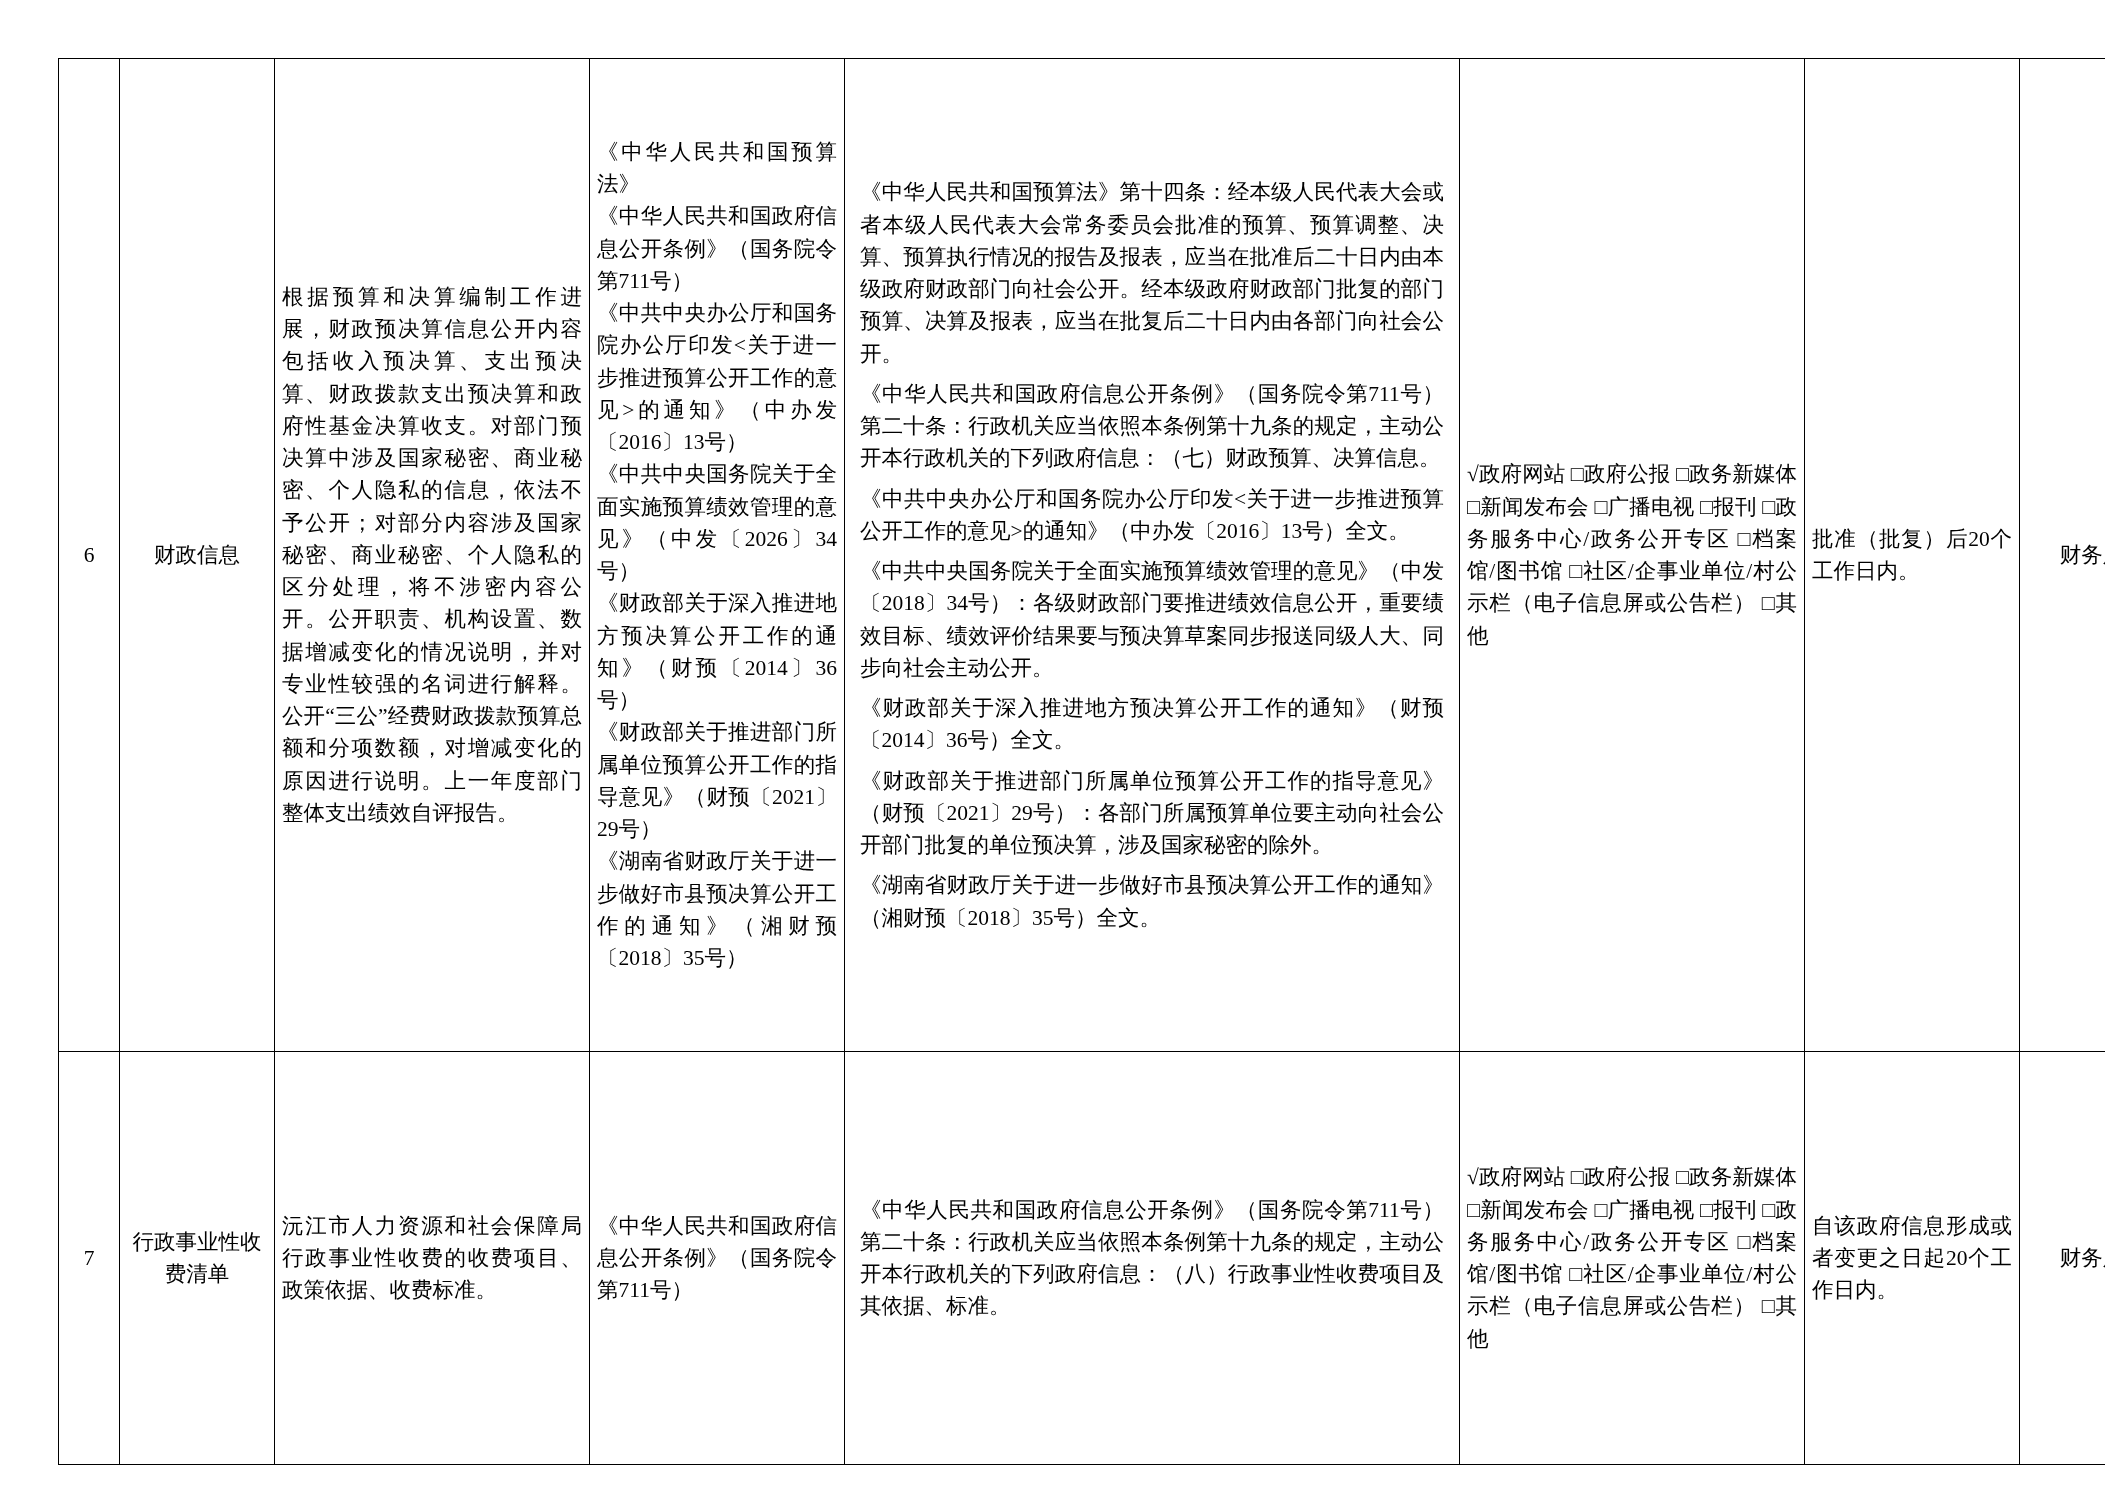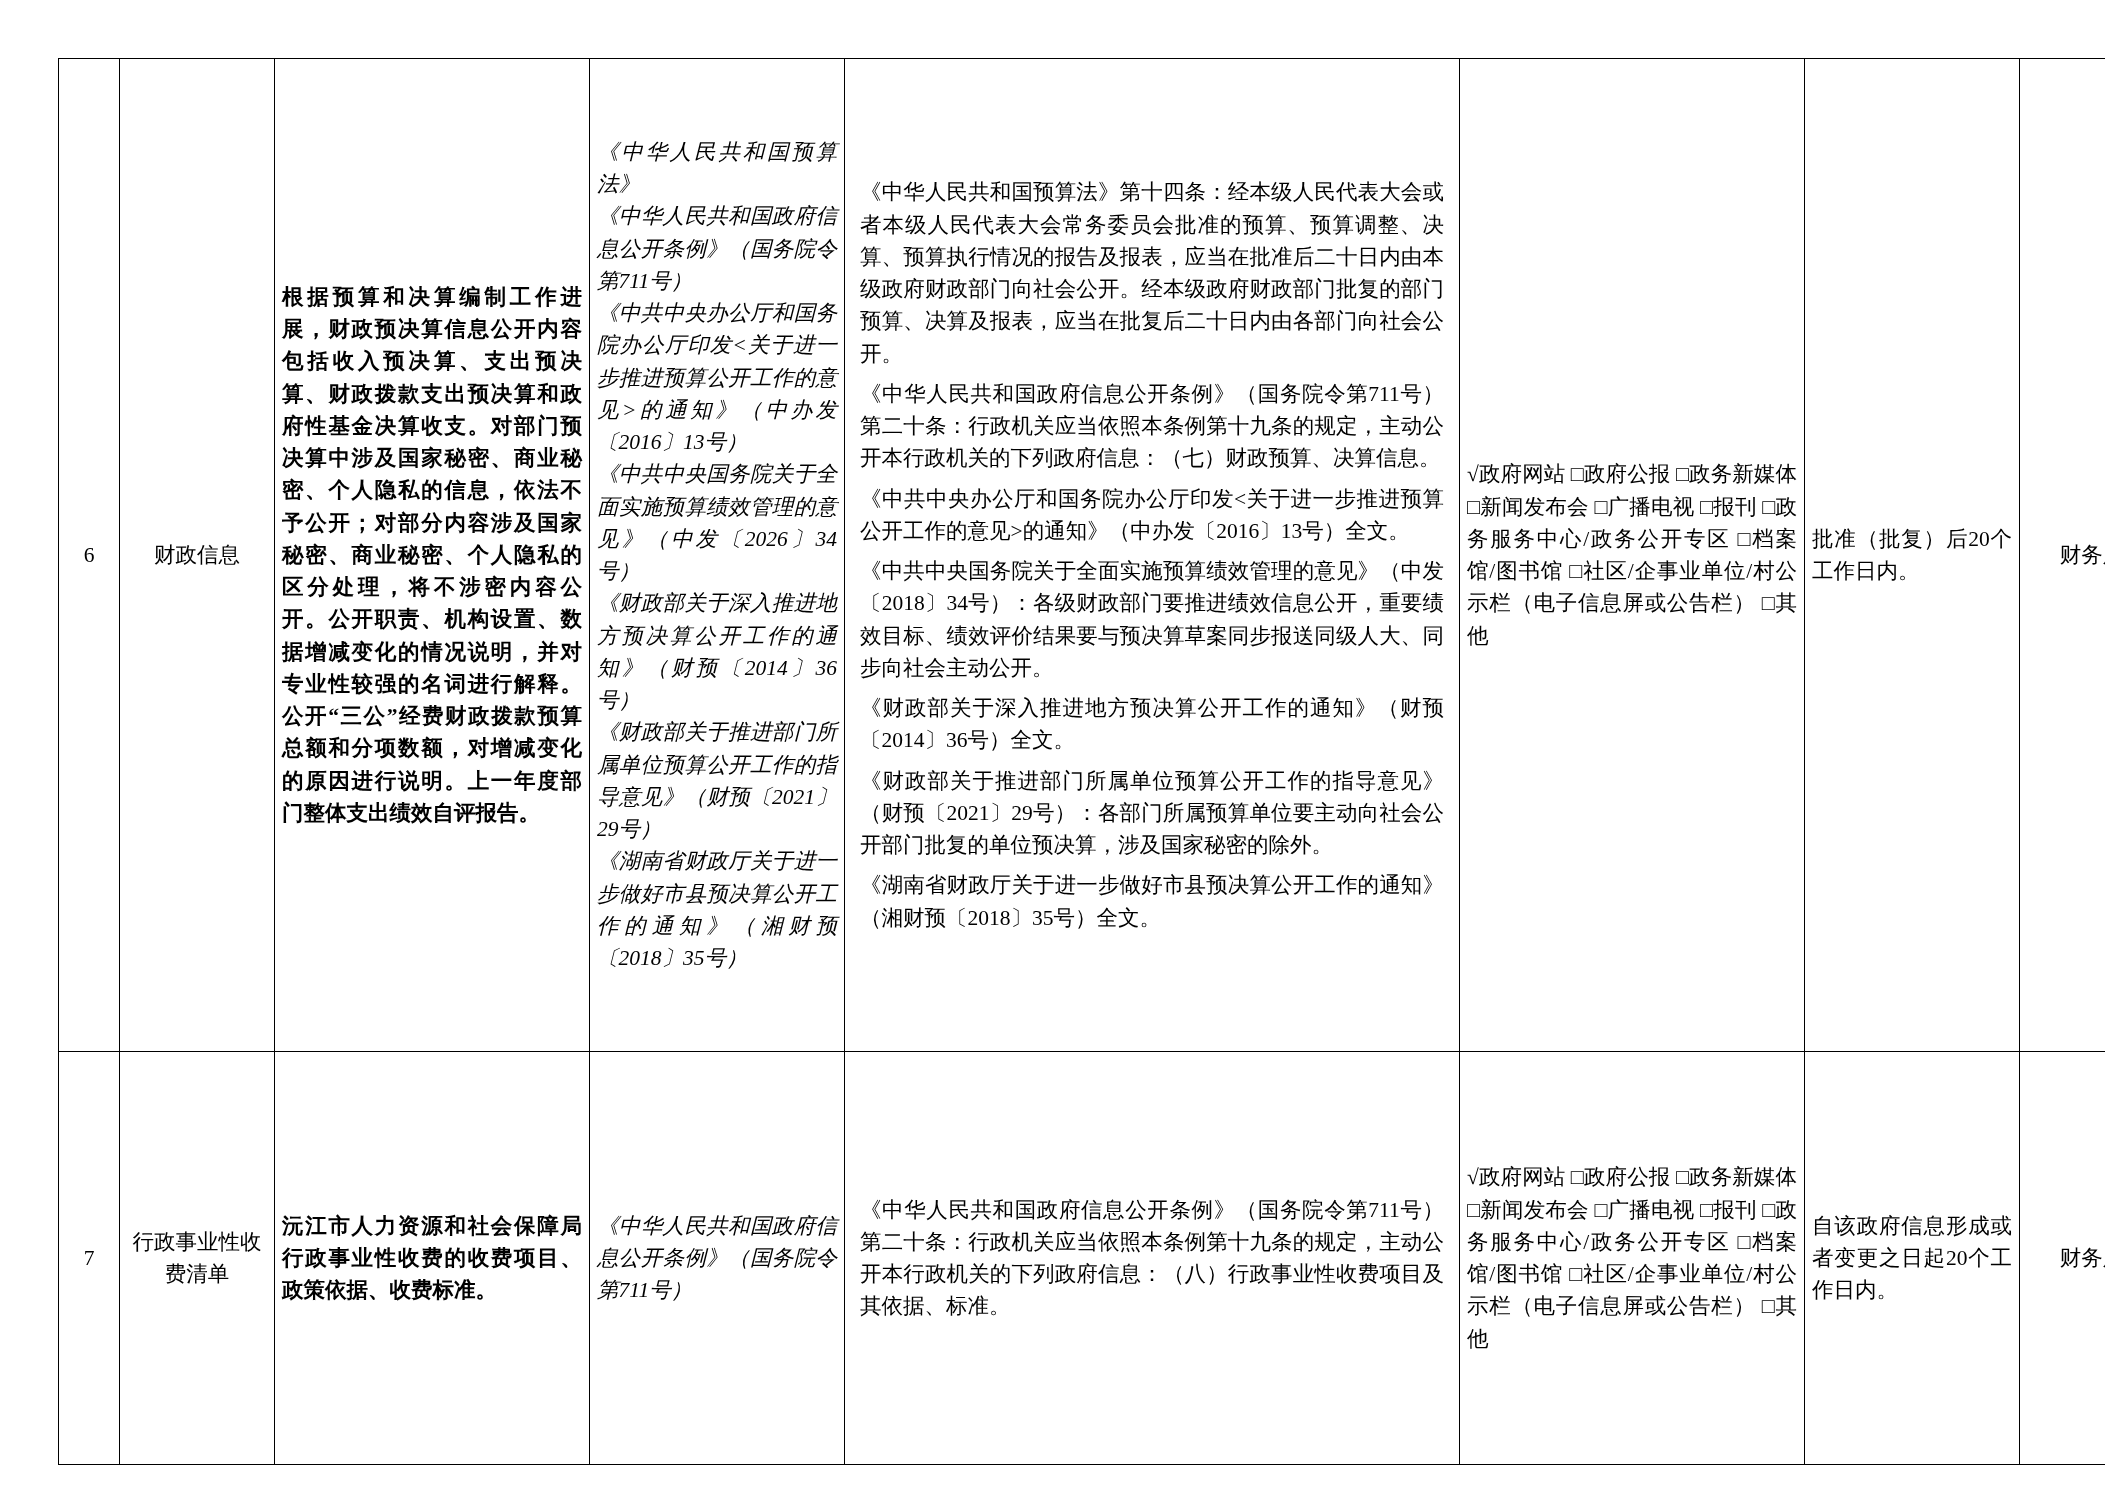--- a/index.html
+++ b/index.html
@@ -30,22 +30,22 @@
   table.doc-table td {
     border: 1.5px solid #000000;
     vertical-align: middle;
     padding: 6px 7px;
     font-size: 21.5px;
     line-height: 1.5;
     font-family: "Liberation Serif", "DejaVu Serif", serif;
   }
   .c-index   { width: 46px;  text-align: center; }
   .c-name    { width: 140px; text-align: center; }
-  .c-content { width: 300px; text-align: justify; text-justify: inter-ideograph; font-weight: bold; }
-  .c-basis   { width: 240px; text-align: justify; text-justify: inter-ideograph; font-style: italic; }
+  .c-content { width: 300px; text-align: justify; text-justify: inter-ideograph; }
+  .c-basis   { width: 240px; text-align: justify; text-justify: inter-ideograph; }
   .c-detail  { width: 600px; text-align: justify; text-justify: inter-ideograph; }
   .c-channel { width: 330px; text-align: justify; text-justify: inter-ideograph; margin-left: 16px; }
   .c-time    { width: 200px; text-align: justify; text-justify: inter-ideograph; }
   .c-dept    { width: 130px; text-align: center; }
 
   .row-6 td { height: 980px; }
   .row-7 td { height: 400px; }
   .para { margin: 0; }
   .para + .para { margin-top: 0; }
   .channel-text { word-break: break-all; }

